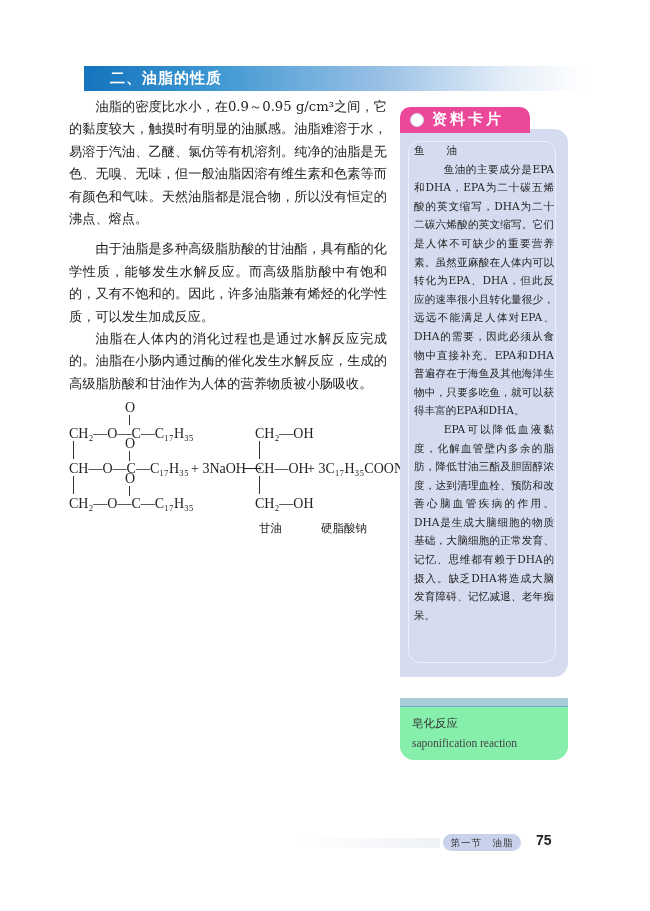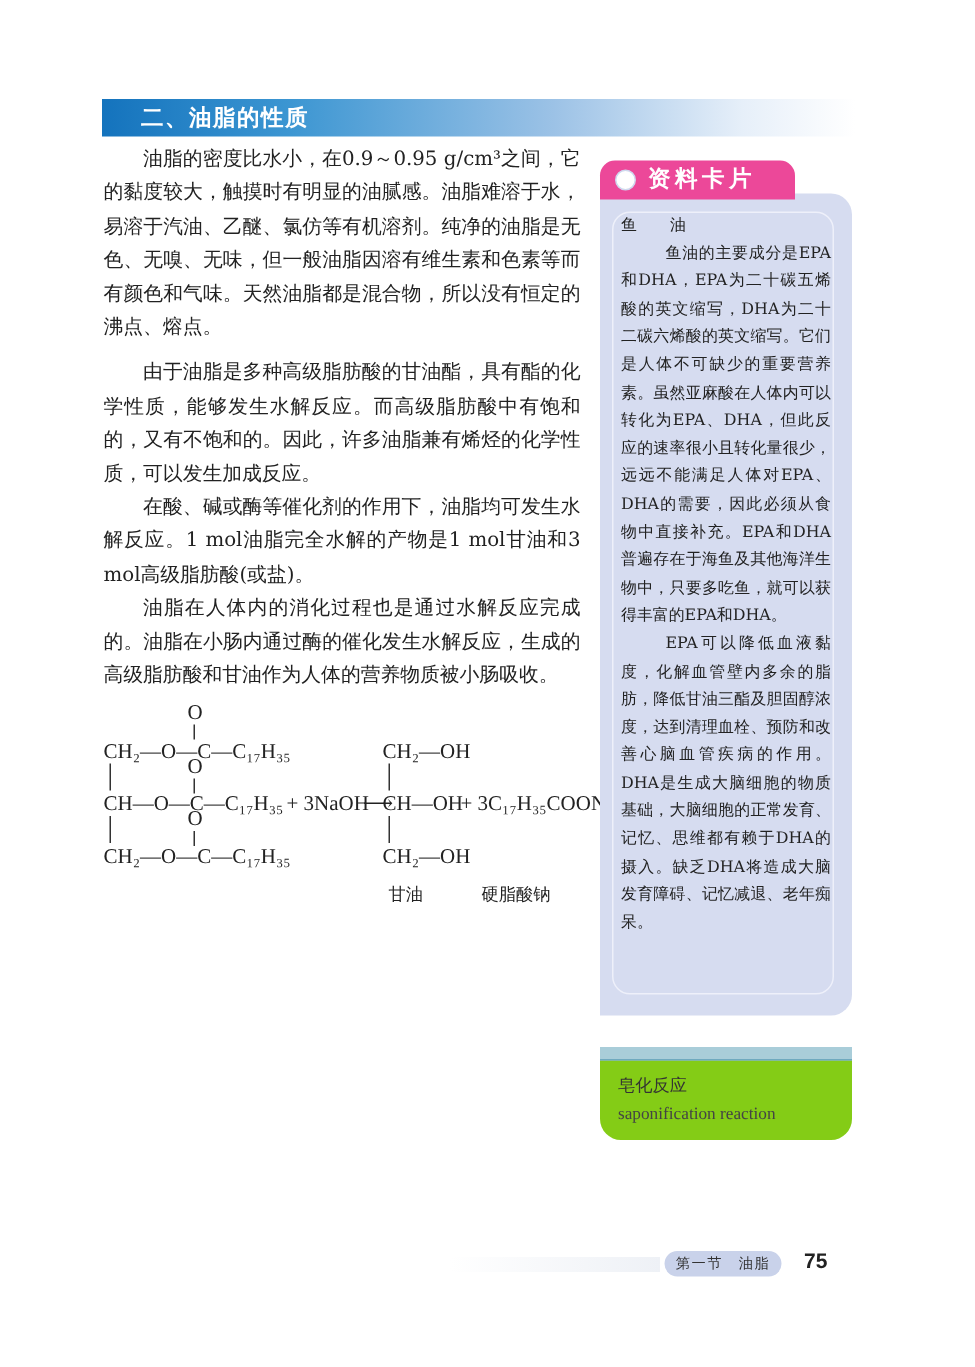--- a/index.html
+++ b/index.html
@@ -1,17 +1,17 @@
 <!DOCTYPE html>
 <html><head>
 <meta charset="utf-8">
 <style>
   html,body{margin:0;padding:0;background:#ffffff;}
   body{width:650px;height:911px;position:relative;overflow:hidden;font-family:"DejaVu Serif","Liberation Serif",serif;color:#222;}
-  .header-bar{position:absolute;left:68px;top:66px;width:502px;height:25px;
+  .header-bar{position:absolute;left:84px;top:66px;width:502px;height:25px;
     background:linear-gradient(90deg,#1473bd 0%,#3c96d2 25%,#9cc2e6 60%,#e6eff9 85%,#ffffff 100%);}
   .header-title{position:absolute;left:26px;top:3px;font-family:"DejaVu Sans","Liberation Sans",sans-serif;font-weight:bold;font-size:15px;color:#fff;letter-spacing:1px;}
   .main{position:absolute;left:69px;top:96px;width:318px;font-size:13.2px;line-height:22.4px;}
   .main p{margin:0;text-align:justify;text-justify:inter-character;}
   .main p.indent{text-indent:2em;}
   .sub-heading{color:#1d7cc4;font-family:"DejaVu Sans","Liberation Sans",sans-serif;font-size:13px;margin:24px 0 0 26px !important;}
   .reaction{position:relative;height:112px;margin-top:8px;font-family:"Liberation Serif","DejaVu Serif",serif;font-size:14px;}
   .rx{position:absolute;white-space:nowrap;}
   .vline{position:absolute;width:1px;background:#333;}
   .labels{position:absolute;font-family:"DejaVu Sans","Liberation Sans",sans-serif;font-size:11.5px;}
@@ -20,40 +20,39 @@
   .card-tab{position:absolute;left:0;top:0;width:130px;height:26px;background:#ec4899;border-radius:10px 10px 0 0;}
   .card-tab-dot{position:absolute;left:10px;top:6px;width:12px;height:12px;border-radius:50%;background:#fff;border:1px solid #cfd8ee;}
   .card-tab-label{position:absolute;left:32px;top:3px;font-family:"DejaVu Sans","Liberation Sans",sans-serif;font-weight:bold;font-size:15px;color:#fff;letter-spacing:3px;}
   .card-body{position:absolute;left:0;top:22px;width:168px;height:548px;background:#d6dcf0;border-radius:0 14px 14px 0;}
   .card-inner{position:absolute;left:8px;top:12px;width:146px;height:520px;border:1px solid #eef0fa;border-radius:12px;padding:0;}
   .card-text{position:absolute;left:14px;top:34px;width:140px;font-size:10.6px;line-height:18.6px;color:#222;}
   .card-text p{margin:0;text-align:justify;}
   .card-text p.indent{text-indent:2.8em;}
   .card-title{text-align:center;letter-spacing:22px;}
   
-  .gloss{position:absolute;left:400px;top:698px;width:168px;height:62px;background:#84cc16;border-radius:0 0 14px 14px;}
+  .gloss{position:absolute;left:400px;top:698px;width:168px;height:62px;background:#86efac;border-radius:0 0 14px 14px;}
   .gloss-top{position:absolute;left:0;top:0;width:168px;height:8px;background:#a9cdd9;border-bottom:1px solid #6fa9bf;}
   .gloss-cn{position:absolute;left:12px;top:18px;font-size:11.5px;color:#333;}
   .gloss-en{position:absolute;left:12px;top:39px;font-size:11.5px;color:#444;font-family:"Liberation Serif","DejaVu Serif",serif;}
   
   .footer-fade{position:absolute;left:300px;top:838px;width:140px;height:10px;background:linear-gradient(90deg,#ffffff,#eef1f6);}
   .footer-pill{position:absolute;left:443px;top:834px;width:78px;height:17px;background:#c9d2ea;border-radius:9px;font-family:"DejaVu Sans","Liberation Sans",sans-serif;font-size:9.5px;color:#333;text-align:center;line-height:17px;letter-spacing:1px;}
   .page-num{position:absolute;left:536px;top:832px;font-family:"Liberation Sans","DejaVu Sans",sans-serif;font-weight:bold;font-size:14px;color:#222;}
 </style>
 </head>
 <body>
 
 <div class="header-bar">
   <span class="header-title">二、油脂的性质</span>
 </div>
 
 <div class="main">
   <p class="indent">油脂的密度比水小，在0.9～0.95 g/cm³之间，它的黏度较大，触摸时有明显的油腻感。油脂难溶于水，易溶于汽油、乙醚、氯仿等有机溶剂。纯净的油脂是无色、无嗅、无味，但一般油脂因溶有维生素和色素等而有颜色和气味。天然油脂都是混合物，所以没有恒定的沸点、熔点。</p>
   <p class="indent" style="margin-top:8px">由于油脂是多种高级脂肪酸的甘油酯，具有酯的化学性质，能够发生水解反应。而高级脂肪酸中有饱和的，又有不饱和的。因此，许多油脂兼有烯烃的化学性质，可以发生加成反应。</p>
-  <p class="indent">在酸、碱或酶等催化剂的作用下，油脂均可发生水解反应。1 mol油脂完全水解的产物是1 mol甘油和3 mol高级脂肪酸(或盐)。</p>
   <p class="indent">油脂在人体内的消化过程也是通过水解反应完成的。油脂在小肠内通过酶的催化发生水解反应，生成的高级脂肪酸和甘油作为人体的营养物质被小肠吸收。</p>
 
   <div class="reaction">
 
     <span class="rx" style="left:56px;top:-6px">O</span>
     <div class="vline" style="left:60px;top:12px;height:10px"></div>
     <span class="rx" style="left:0;top:20px">CH₂—O—C—C₁₇H₃₅</span>
     <span class="rx" style="left:56px;top:30px">O</span>
     <div class="vline" style="left:60px;top:48px;height:10px"></div>
     <div class="vline" style="left:4px;top:38px;height:18px"></div>

